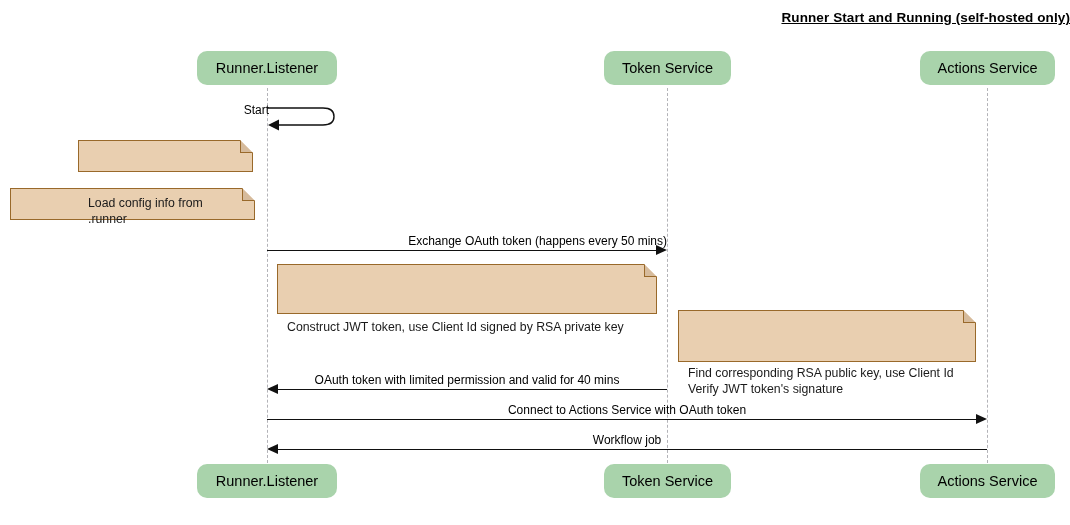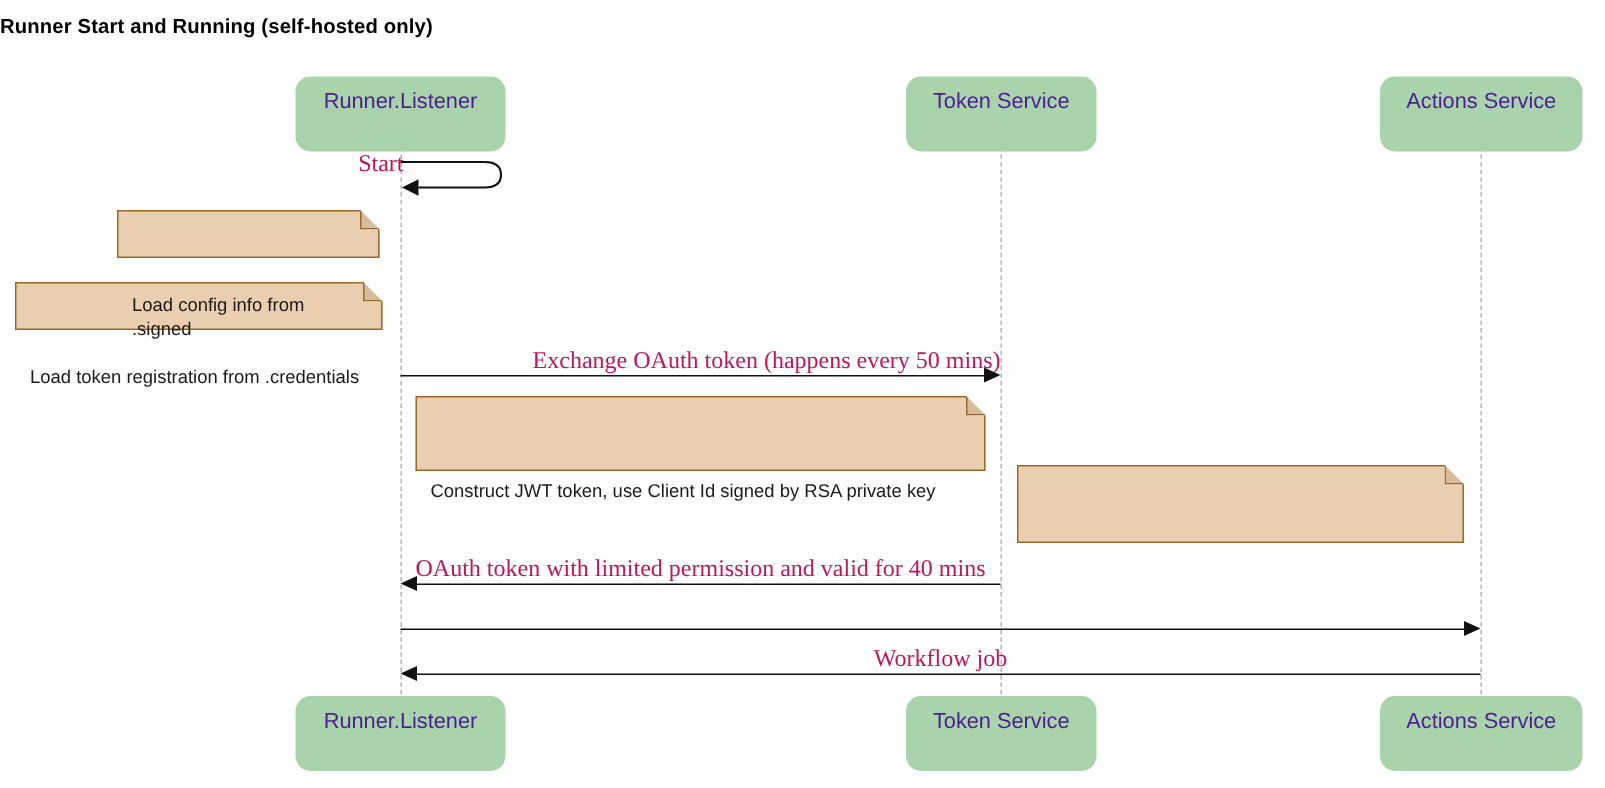--- a/index.html
+++ b/index.html
@@ -20,63 +20,63 @@
     position: absolute;
     inset: 0;
   }
 
   
   .diagram-title {
     position: absolute;
     left: 0;
     top: 10px;
     width: 1070px;
-    text-align: left;
+    text-align: right;
     font-size: 13.5px;
     font-weight: bold;
     color: #000000;
     letter-spacing: 0.1px;
+    text-decoration: underline;
   }
 
   
   .lifeline {
     position: absolute;
     width: 0px;
     border-left: 1px dashed #b3b3b8;
     top: 88px;
     height: 375px;
   }
 
   
   .participant {
     position: absolute;
     background: #a9d3ab;
     border-radius: 10px;
-    height: 50px;
+    height: 34px;
     line-height: 34px;
     text-align: center;
     font-size: 14.5px;
-    color: #4c1d95;
+    color: #000000;
     white-space: nowrap;
   }
 
   
   .msg-line {
     position: absolute;
     height: 0;
     border-top: 1.4px solid #111111;
   }
   .msg-label {
     position: absolute;
-    font-size: 16px;
-    color: #be185d;
+    font-size: 12px;
+    color: #000000;
     text-align: center;
     white-space: nowrap;
     line-height: 14px;
-    font-family: Liberation Serif, serif;
   }
   .arrowhead {
     position: absolute;
     width: 0;
     height: 0;
   }
   .arrowhead.right {
     border-top: 5.5px solid transparent;
     border-bottom: 5.5px solid transparent;
     border-left: 11px solid #111111;
@@ -154,48 +154,50 @@
   <div class="self-loop" style="left:267px; top:105px;">
     <svg width="80" height="28" viewBox="0 0 80 28">
       <path d="M 0 3 L 56 3 Q 67 3 67 11.5 Q 67 20 56 20 L 12 20" fill="none" stroke="#111111" stroke-width="1.4"></path>
       <polygon points="12,14.5 12,25.5 1,20" fill="#111111"></polygon>
     </svg>
   </div>
 
   <div class="note" style="left:78px; top:140px; width:175px; height:32px;">
     <span class="note-mask"></span>
     <span class="note-fold"></span>
-    <span class="note-text">Load config info from .signed</span>
+    <span class="note-text">Load config info from .runner</span>
   </div>
 
   <div class="note" style="left:10px; top:188px; width:245px; height:32px;">
     <span class="note-mask"></span>
     <span class="note-fold"></span>
-    <span class="note-text">Load token registration from .credentials</span>
   </div>
 
   <div class="msg-label" style="left:267px; top:234px; width:400px;text-align:right;">Exchange OAuth token (happens every 50 mins)</div>
   <div class="msg-line" style="left:267px; top:250px; width:392px;"></div>
   <div class="arrowhead right" style="left:656px; top:244.5px;"></div>
 
   <div class="note" style="left:277px; top:264px; width:380px; height:50px;">
     <span class="note-mask"></span>
     <span class="note-fold"></span>
     <span class="note-text">Construct JWT token, use Client Id signed by RSA private key</span>
   </div>
 
   <div class="note" style="left:678px; top:310px; width:298px; height:52px;">
     <span class="note-mask"></span>
     <span class="note-fold"></span>
+    <span class="note-text">Find corresponding RSA public key, use Client Id
+Verify JWT token's signature</span>
   </div>
 
   <div class="msg-label" style="left:267px; top:373px; width:400px;">OAuth token with limited permission and valid for 40 mins</div>
   <div class="msg-line" style="left:278px; top:389px; width:389px;"></div>
   <div class="arrowhead left" style="left:267px; top:383.5px;"></div>
 
+  <div class="msg-label" style="left:267px; top:403px; width:720px;">Connect to Actions Service with OAuth token</div>
   <div class="msg-line" style="left:267px; top:419px; width:712px;"></div>
   <div class="arrowhead right" style="left:976px; top:413.5px;"></div>
 
   <div class="msg-label" style="left:267px; top:433px; width:720px;">Workflow job</div>
   <div class="msg-line" style="left:278px; top:449px; width:709px;"></div>
   <div class="arrowhead left" style="left:267px; top:443.5px;"></div>
 
   <div class="participant" style="left:197px; top:464px; width:140px;">Runner.Listener</div>
   <div class="participant" style="left:604px; top:464px; width:127px;">Token Service</div>
   <div class="participant" style="left:920px; top:464px; width:135px;">Actions Service</div>

